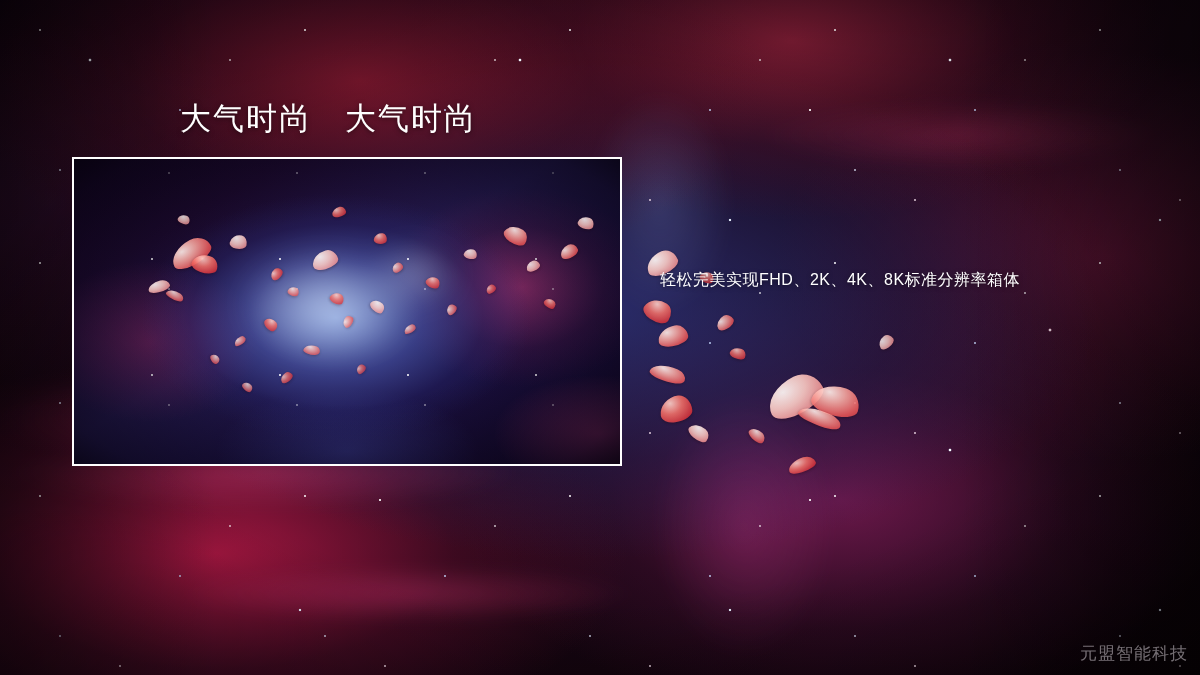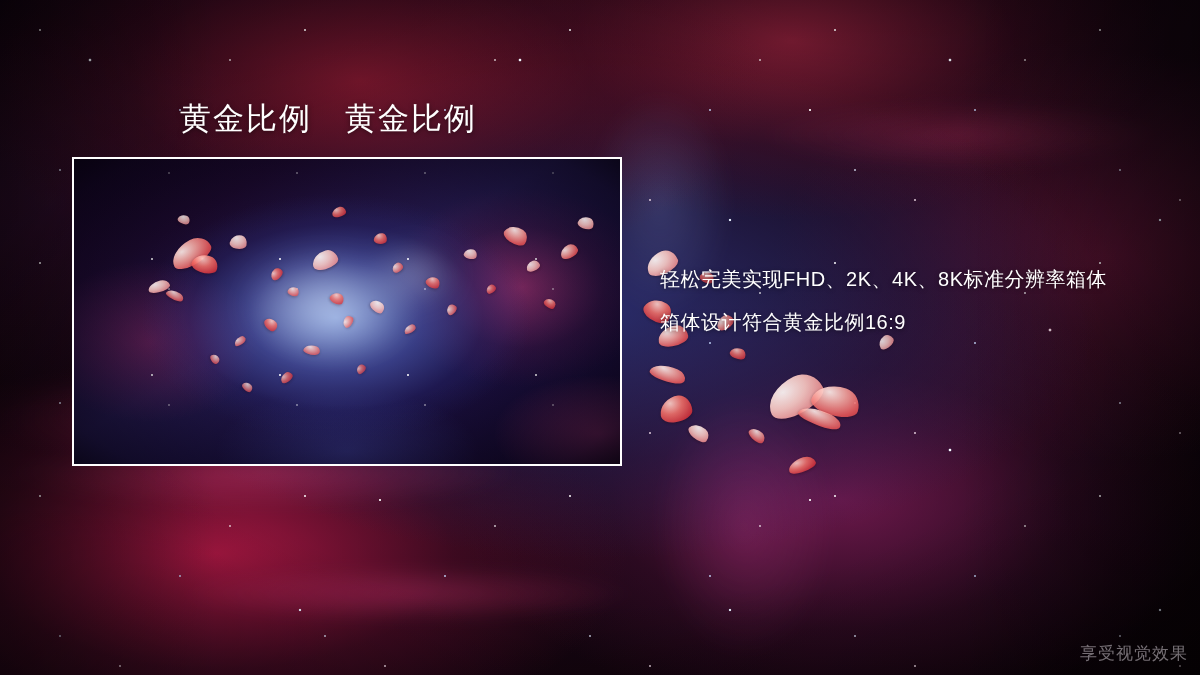--- a/index.html
+++ b/index.html
@@ -181,21 +181,21 @@
   }
 
   
   #body-copy {
     position: absolute;
     left: 660px;
     top: 258px;
     width: 520px;
   }
   #body-copy .line {
-    font-size: 20px;
+    font-size: 16px;
     line-height: 43px;
     color: #ffffff;
     white-space: pre;
     letter-spacing: 0.5px;
     text-shadow: 0 1px 4px rgba(0,0,0,0.5);
   }
 
   
   #watermark {
     position: absolute;
@@ -212,21 +212,21 @@
 
 <div id="slide">
 
   <div class="bg-layer bg-base"></div>
   <div class="bg-layer bg-wisp"></div>
   <div class="stars-sm"></div>
   <div class="stars-md"></div>
   <div class="stars-lg"></div>
   <div class="bg-layer bg-dark-vignette"></div>
 
-  <div id="title">黄金比例　黄金比例</div>
+  <div id="title">大气时尚　大气时尚</div>
 
   <div id="photo-frame">
     <div id="photo-inner">
       <div class="photo-neb photo-base"></div>
       <div class="photo-neb photo-glow"></div>
       <div class="photo-neb photo-stars"></div>
       <div class="photo-neb photo-vig"></div>
       <div id="photo-petals">
           <div class="petal" style="left: 96px; top: 82px; width: 42px; height: 24px; opacity: 0.95; transform: rotate(-28deg);"></div>
           <div class="petal deep" style="left: 118px; top: 96px; width: 26px; height: 18px; opacity: 0.95; transform: rotate(18deg);"></div>
@@ -277,18 +277,17 @@
       <div class="petal" style="left: 812px; top: 386px; width: 48px; height: 30px; opacity: 0.96; transform: rotate(18deg);"></div>
       <div class="petal slim" style="left: 798px; top: 410px; width: 44px; height: 16px; opacity: 0.94; transform: rotate(26deg);"></div>
       <div class="petal deep" style="left: 788px; top: 458px; width: 28px; height: 14px; opacity: 0.92; transform: rotate(-18deg);"></div>
       <div class="petal" style="left: 748px; top: 430px; width: 18px; height: 11px; opacity: 0.88; transform: rotate(44deg);"></div>
       <div class="petal pale" style="left: 878px; top: 336px; width: 16px; height: 12px; opacity: 0.85; transform: rotate(-36deg);"></div>
       <div class="petal deep" style="left: 700px; top: 272px; width: 14px; height: 11px; opacity: 0.85; transform: rotate(30deg);"></div>
     </div>
 
   <div id="body-copy">
     <div class="line">轻松完美实现FHD、2K、4K、8K标准分辨率箱体</div>
-    <div class="line">箱体设计符合黄金比例16:9</div>
   </div>
 
-  <div id="watermark">享受视觉效果</div>
+  <div id="watermark">元盟智能科技</div>
 
 </div>
 
 </body></html>

